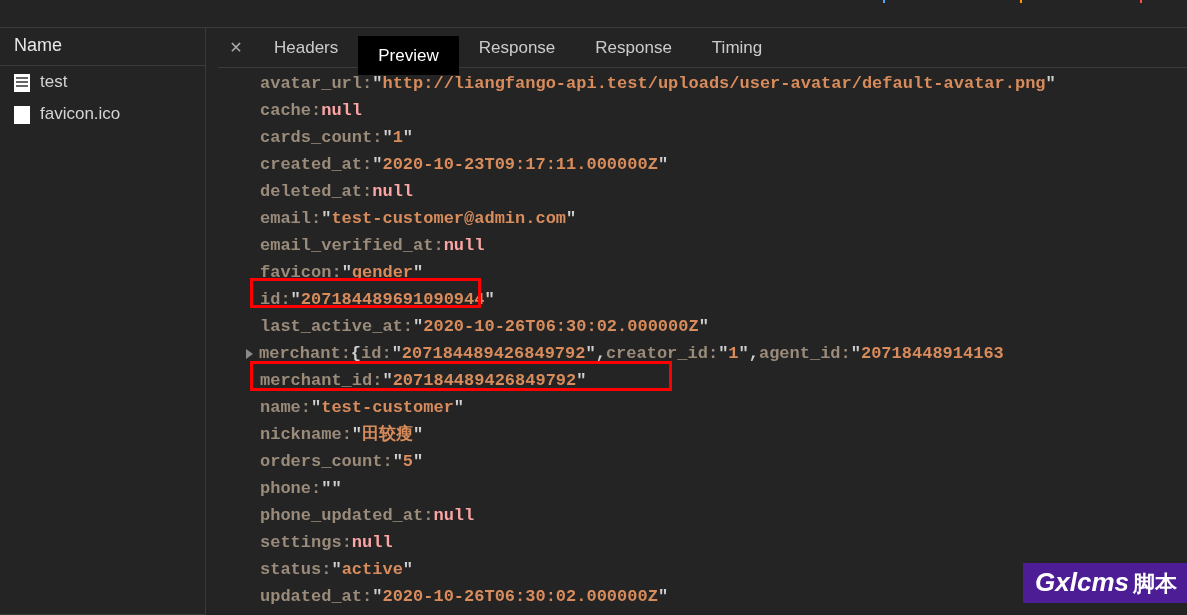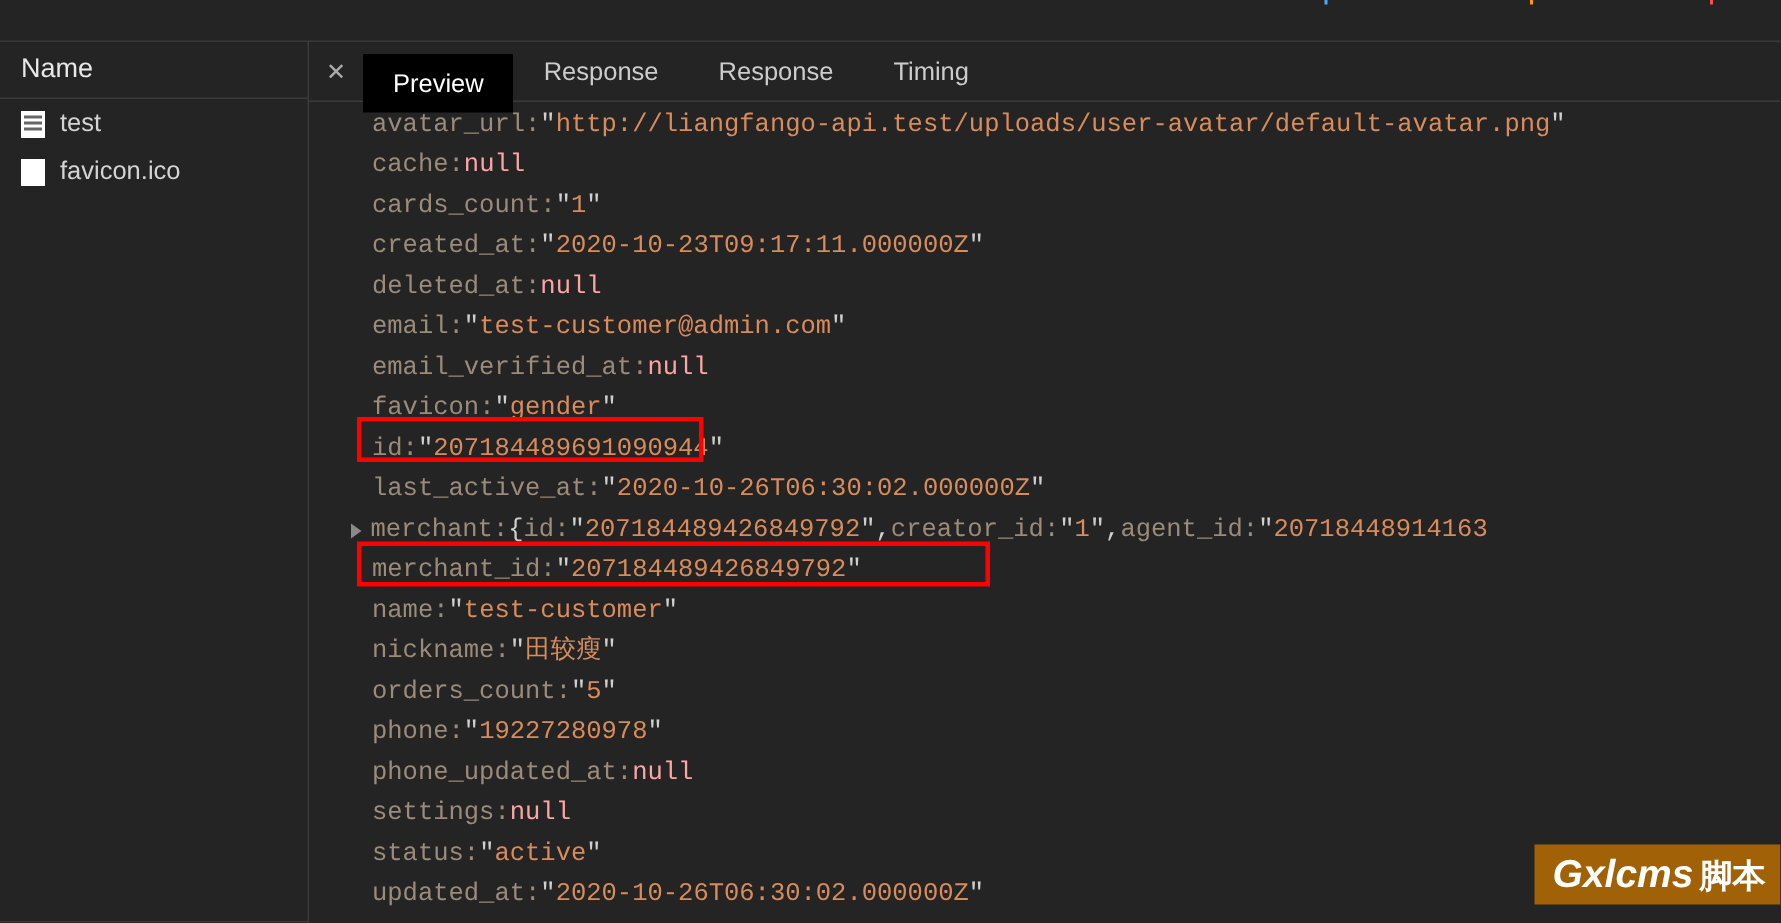--- a/index.html
+++ b/index.html
@@ -20,20 +20,21 @@
     position: relative;
   }
   .top-accent { position:absolute; top:0; height:3px; }
   .acc1 { left: 883px; width: 2px; background:#4da6ff; }
   .acc2 { left: 1020px; width: 2px; background:#ff9800; }
   .acc3 { left: 1140px; width: 2px; background:#ff4d4d; }
 
   .main {
     display: flex;
     height: calc(100% - 28px);
+    gap: 12px;
   }
   .sidebar {
     width: 206px;
     background: #242424;
     border-right: 1px solid #3a3a3a;
   }
   .sidebar-header {
     padding: 7px 14px 9px 14px;
     font-size: 18px;
     color: #e8e8e8;
@@ -90,21 +91,21 @@
   .preview {
     flex: 1;
     overflow: hidden;
     padding: 2px 0 0 28px;
     font-family: Consolas, "Courier New", monospace;
     font-size: 17px;
     line-height: 27px;
     color: #cdb094;
     position: relative;
   }
-  .row { white-space: nowrap; display:flex; align-items:center; height:27px; }
+  .row { white-space: nowrap; display:flex; align-items:center; height:27px;font-weight:bold; }
   .key { color: #9a8b7a; }
   .colon { color:#9a8b7a; }
   .str { color: #d88c5c; }
   .nul { color: #fca5a5; }
   .quote { color:#cfcfcf; }
   .punc { color:#cfcfcf; }
   .arrow {
     display:inline-block; width:0; height:0;
     border-top:5px solid transparent; border-bottom:5px solid transparent;
     border-left:7px solid #8a8a8a; margin-right:6px; vertical-align: middle;
@@ -115,21 +116,21 @@
     position: absolute;
     border: 3px solid #ff0000;
     pointer-events: none;
   }
   .rb1 { left: 32px; top: 210px; width: 231px; height: 30px; }
   .rb2 { left: 32px; top: 293px; width: 422px; height: 30px; }
 
   .watermark {
     position: absolute;
     right: 0; bottom: 12px;
-    background: #a16207;
+    background: #4c1d95;
     color: #fff;
     font-weight: bold;
     font-style: italic;
     font-size: 26px;
     padding: 4px 10px 4px 12px;
     font-family: Arial, sans-serif;
   }
   .watermark .cn { font-style: normal; font-size:22px; margin-left:4px; }
 
   .bottom-divider { position:absolute; left:0; bottom:0; width:206px; height:0; border-top:1px solid #3a3a3a; }
@@ -152,20 +153,21 @@
     </div>
     <div class="sidebar-item">
       <span class="file-icon"></span>
       <span>favicon.ico</span>
     </div>
   </div>
 
   <div class="content">
     <div class="tab-bar">
       <div class="close-x">✕</div>
+      <div class="tab">Headers</div>
       <div class="tab active">Preview</div>
       <div class="tab">Response</div>
       <div class="tab">Response</div>
       <div class="tab">Timing</div>
     </div>
 
     <div class="preview">
       <div class="row">
           <span class="indent"></span>
           <span class="key">avatar_url</span>
@@ -292,21 +294,20 @@
           <span class="colon">: </span>
           <span class="quote">"</span>
           <span class="str">5</span>
           <span class="quote">"</span>
         </div>
       <div class="row">
           <span class="indent"></span>
           <span class="key">phone</span>
           <span class="colon">: </span>
           <span class="quote">"</span>
-          <span class="str">19227280978</span>
           <span class="quote">"</span>
         </div>
       <div class="row">
           <span class="indent"></span>
           <span class="key">phone_updated_at</span>
           <span class="colon">: </span>
           <span class="nul">null</span>
         </div>
       <div class="row">
           <span class="indent"></span>

